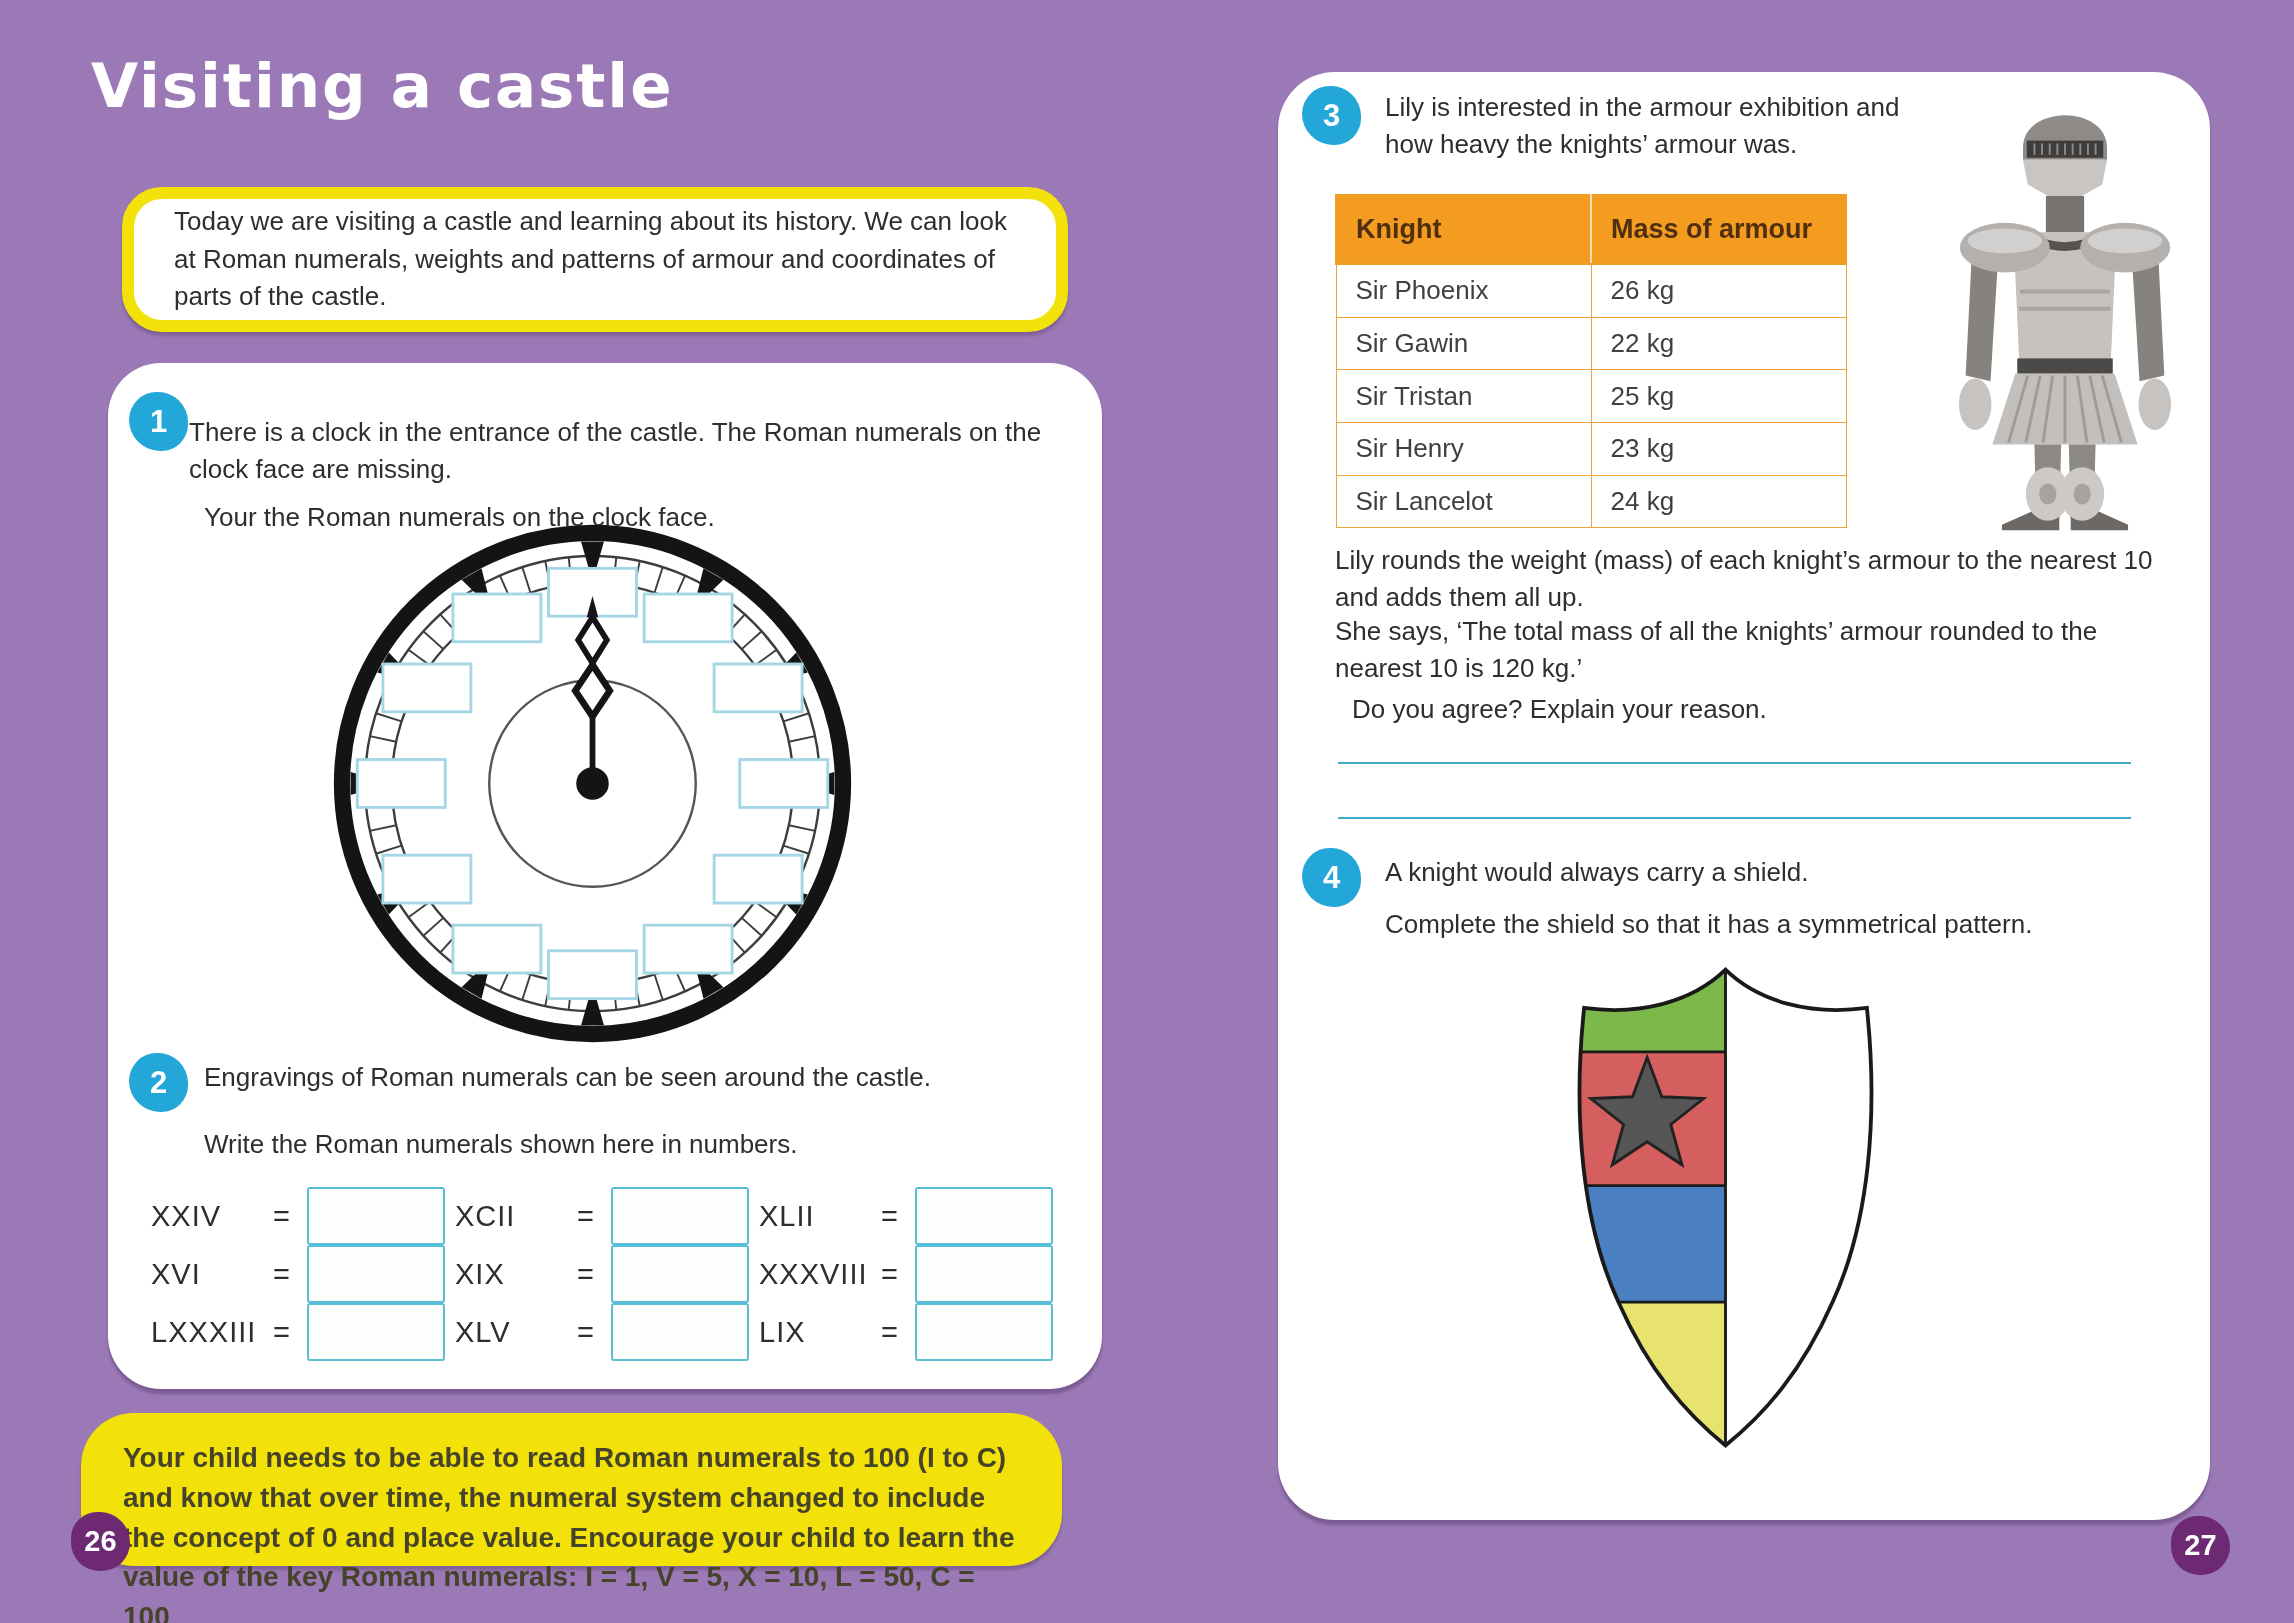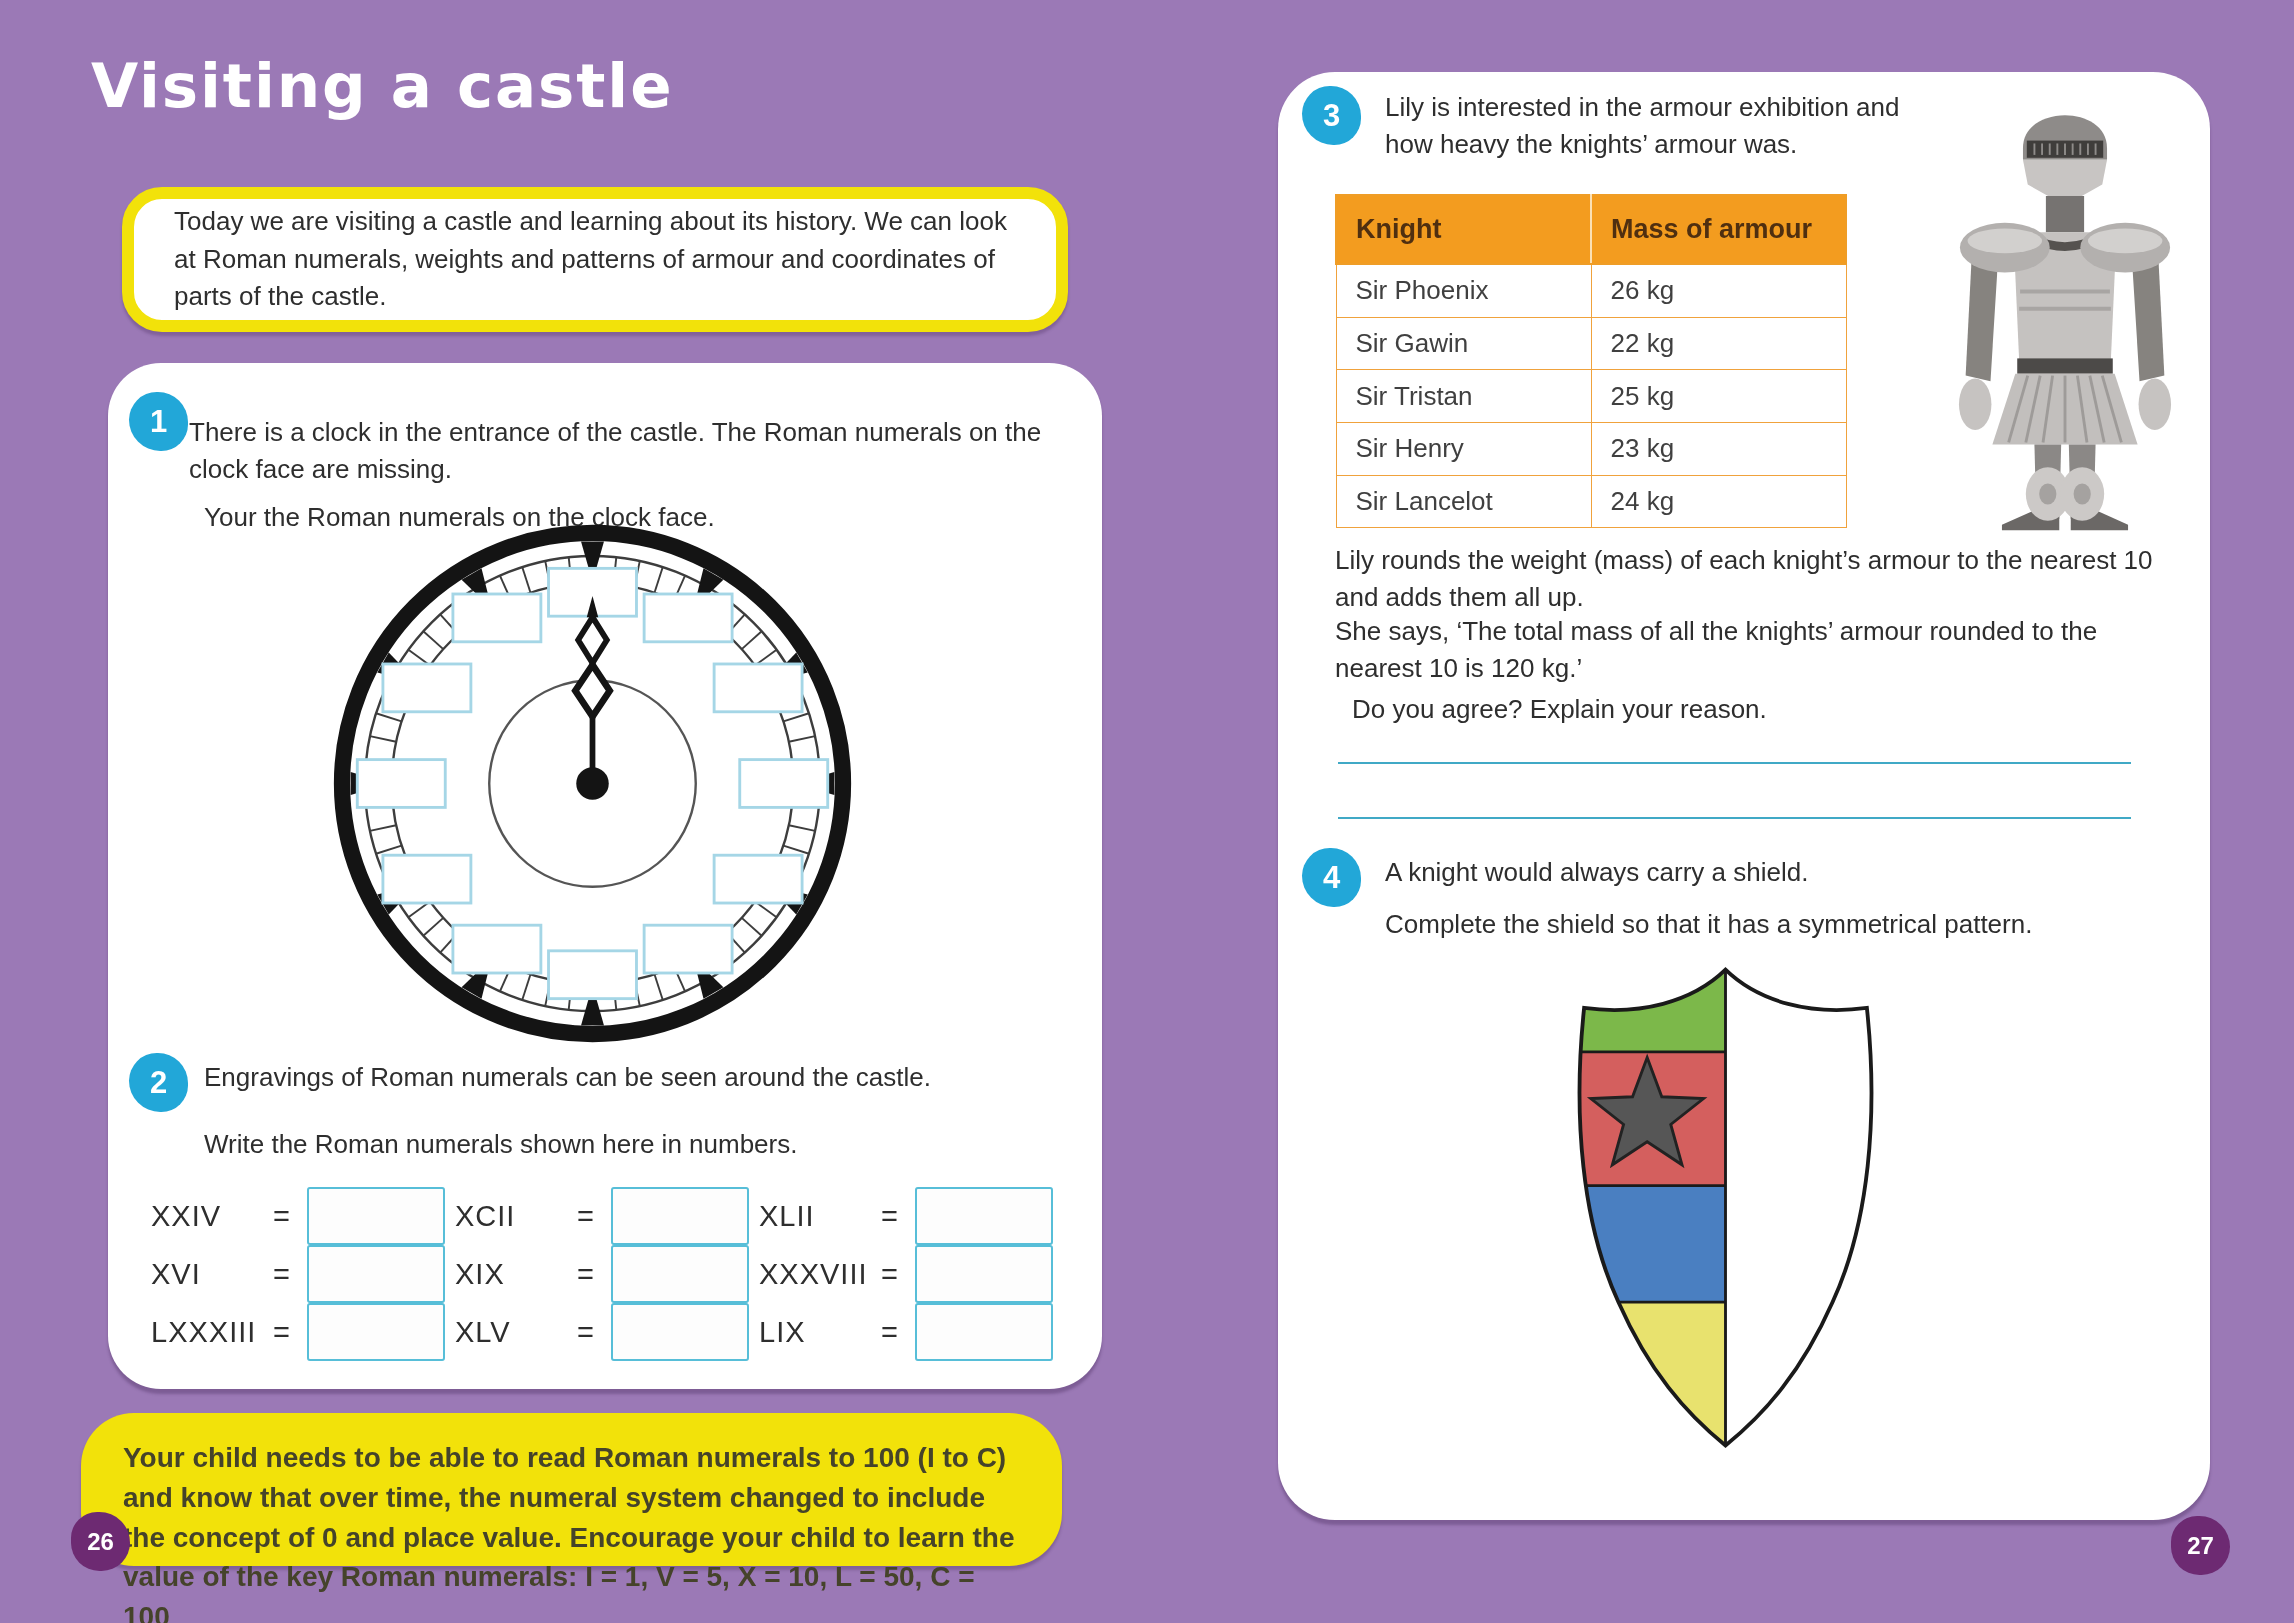--- a/index.html
+++ b/index.html
@@ -32,21 +32,21 @@
     box-shadow:0 3.8px 2.9px rgba(70,40,90,.3);
   }
   .note-box{
     position:absolute;left:81px;top:1413px;width:981px;height:153px;
     background:#f2e20a;border-radius:53px;box-sizing:border-box;
     padding:25px 42px;font-size:28px;font-weight:bold;color:#45432a;line-height:1.42;
     box-shadow:0 3.8px 2.9px rgba(70,40,90,.3);
   }
   .page-num{
     position:absolute;width:59px;height:59px;border-radius:46% 54% 50% 50%;
-    background:#6d2a72;color:#fff;font-weight:bold;font-size:24px;
+    background:#6d2a72;color:#fff;font-weight:bold;font-size:29px;
     display:flex;align-items:center;justify-content:center;
   }
   
   .num-grid{position:absolute;left:43px;top:824px;width:918px;display:flex;flex-direction:column;gap:0;}
   .num-row{display:flex;}
   .eq-group{display:flex;align-items:center;width:304px;}
   .eq-label{width:122px;font-size:29px;color:#2e2e2e;letter-spacing:1px;}
   .eq-sign{width:34px;font-size:29px;color:#2e2e2e;}
   .ans-box{width:134px;height:54px;background:#fdfdfd;border:2.9px solid #57bed8;border-radius:2.9px;}
   

